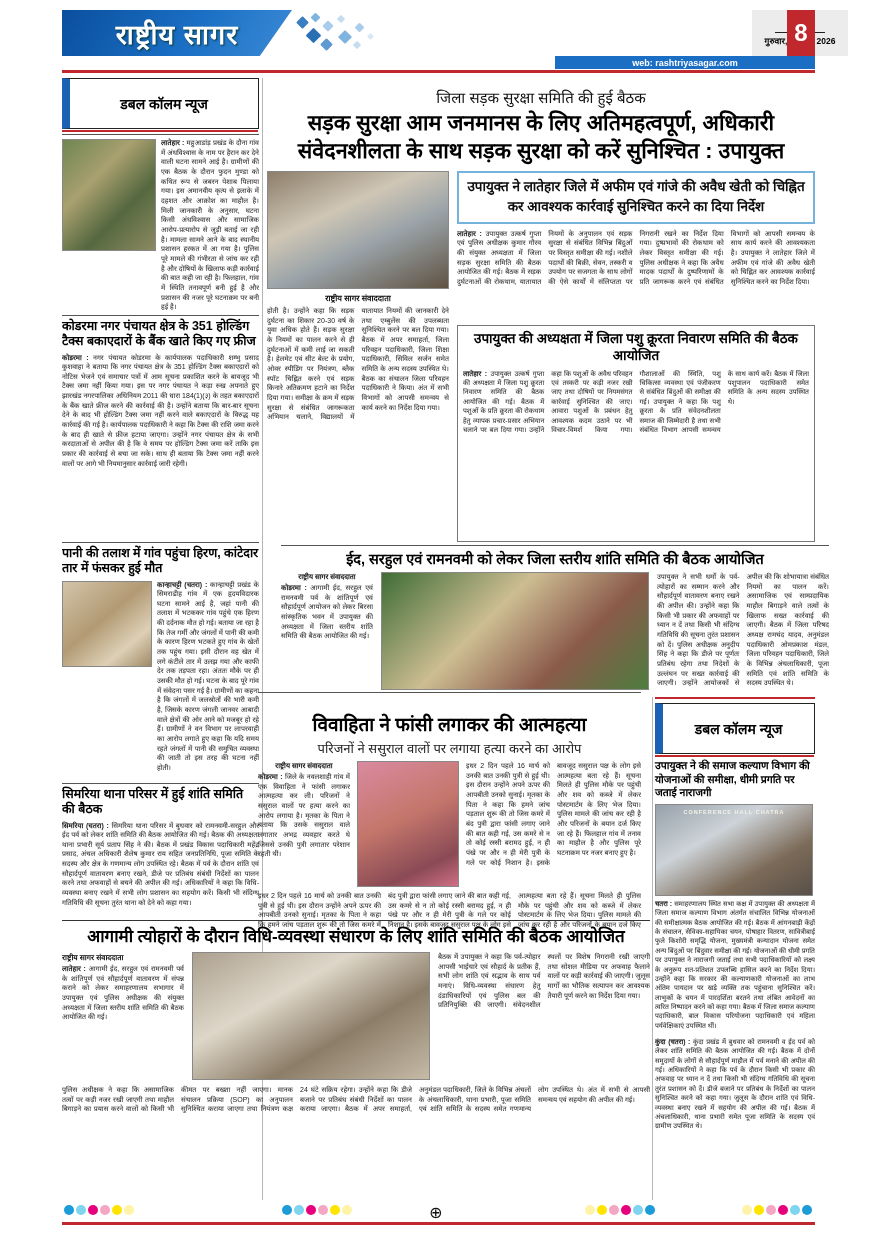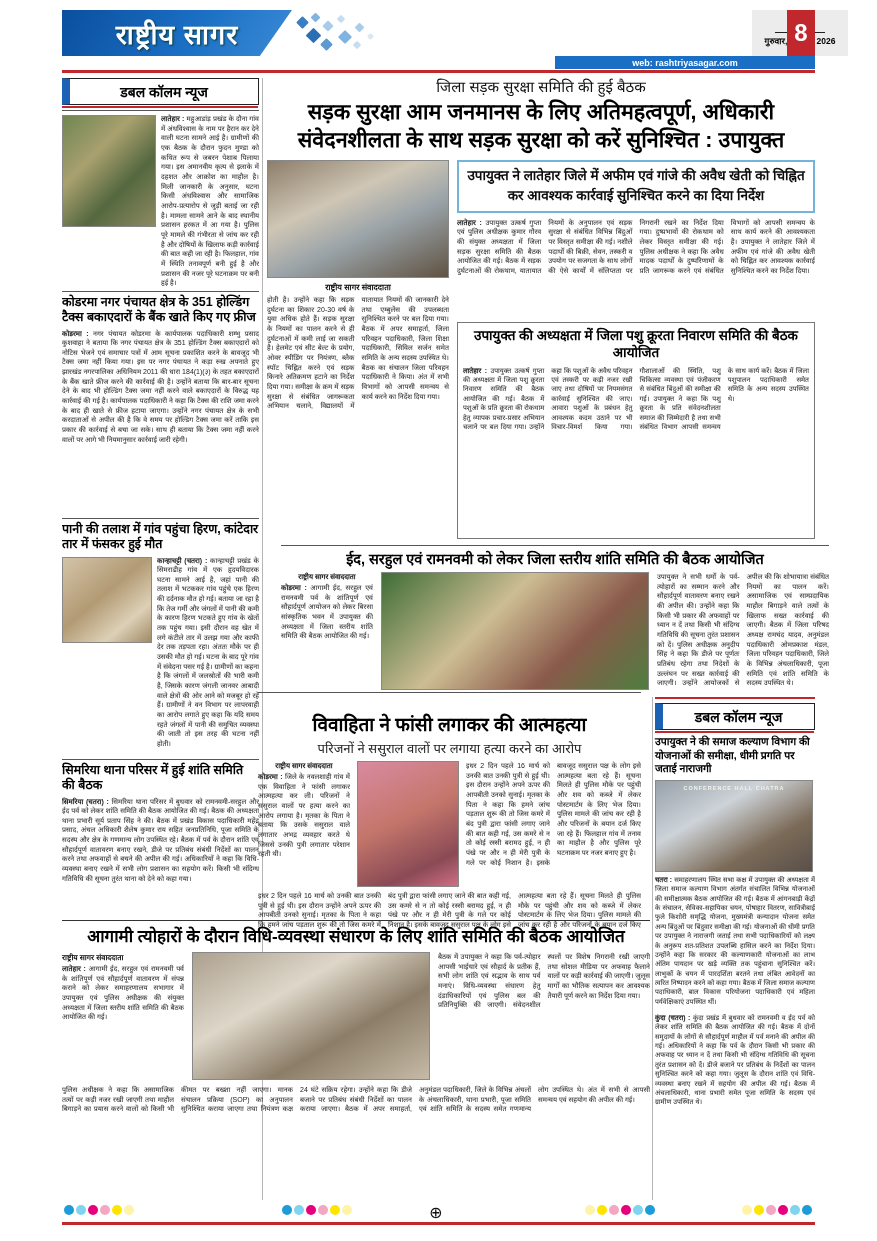--- a/index.html
+++ b/index.html
@@ -22,21 +22,21 @@
   .dateblock .city{font-size:14px;font-weight:bold;border-bottom:1.5px solid #222;display:inline-block;padding:2px 14px 1px;}
   .dateblock .dt{font-size:8.5px;font-weight:bold;margin-top:2px;}
   .pagebox{position:absolute;right:0;top:0;width:28px;height:46px;background:#c0282d;color:#fff;
     display:flex;align-items:center;justify-content:center;font-size:24px;font-weight:bold;}
   .webstrip{position:absolute;left:555px;top:56px;width:260px;height:13px;background:#1a6fc4;color:#fff;
     font-size:9px;font-weight:bold;display:flex;align-items:center;justify-content:center;}
   .hdr-rule{position:absolute;left:62px;top:70px;width:753px;height:2.5px;background:#c0282d;}
 
   
   .sechead{border:1.5px solid #222;border-left:8px solid #1b62b5;background:#fff;
-    font-size:14px;font-weight:bold;text-align:center;padding:3px 0;position:relative;}
+    font-size:14px;font-weight:bold;text-align:center;padding:15px 0;position:relative;}
   .sechead:after{content:"";position:absolute;left:-8px;right:0;bottom:-3.5px;height:2px;background:#c0282d;}
   .art-body{font-size:7px;line-height:1.38;text-align:justify;color:#1a1a1a;overflow:hidden;}
   .sm{font-size:6.8px;}
   .cols-2{column-count:2;column-gap:7px;}
   .cols-3{column-count:3;column-gap:7px;}
   .cols-4{column-count:4;column-gap:7px;}
   .cols-5{column-count:5;column-gap:7px;}
   .dateline{font-weight:bold;}
   .byline{font-weight:bold;font-size:8px;text-align:center;color:#111;}
   .ph{border:1px solid #888;box-sizing:border-box;flex-shrink:0;}
@@ -47,30 +47,30 @@
   .l-art{border-top:1px solid #555;padding-top:3px;margin-top:5px;overflow:hidden;}
   .l-art:first-of-type{border-top:none;margin-top:7px;}
   .l-h{font-size:12.5px;font-weight:bold;line-height:1.22;margin:0 0 3px;}
   .ph-crowd{float:left;width:94px;height:112px;margin:1px 5px 2px 0;
     background:linear-gradient(135deg,#6f8653 0%,#a9a06f 35%,#55683f 65%,#8d8a62 100%);}
   .ph-deer{float:left;width:90px;height:86px;margin:1px 5px 2px 0;
     background:linear-gradient(140deg,#d3c4a8 0%,#b29a74 45%,#ddd0b6 75%,#a08a66 100%);}
 
   
   .lead{position:absolute;left:267px;top:76px;width:548px;}
-  .kicker{font-size:15px;text-align:center;color:#111;margin-bottom:3px;}
+  .kicker{font-size:15px;text-align:center;color:#111;margin-bottom:3px;margin-top:11px;}
   .lead-h{font-size:21.5px;font-weight:bold;line-height:1.28;text-align:center;margin:0 0 6px;}
   .lead-row{display:flex;gap:8px;}
   .lead-left{width:182px;}
   .ph-meeting{width:182px;height:118px;
     background:linear-gradient(155deg,#8d7e6a 0%,#cfc6b5 35%,#9aa3a8 60%,#5f5242 100%);}
   .lead-right{width:358px;}
   .bluebox{border:2px solid #74b3dc;padding:4px 8px;font-size:13.5px;font-weight:bold;
     text-align:center;line-height:1.5;color:#0d0d0d;}
-  .crueltybox{margin-top:8px;border:1px solid #777;padding:4px 5px;overflow:hidden;}
+  .crueltybox{border:1px solid #777;padding:4px 5px;overflow:hidden;}
   .cruelty-h{font-size:13.5px;font-weight:bold;text-align:center;line-height:1.3;margin:0 0 4px;}
 
   
   .eid{position:absolute;left:281px;top:545px;width:548px;border-top:1px solid #555;padding-top:2px;}
   .eid-h{font-size:14.5px;font-weight:bold;text-align:center;margin:0 0 4px;}
   .eid-row{display:flex;gap:8px;}
   .ph-peace{width:268px;height:118px;
     background:linear-gradient(135deg,#3f6d36 0%,#cdbd93 40%,#8a5a4a 70%,#4e7d3f 100%);}
 
   

